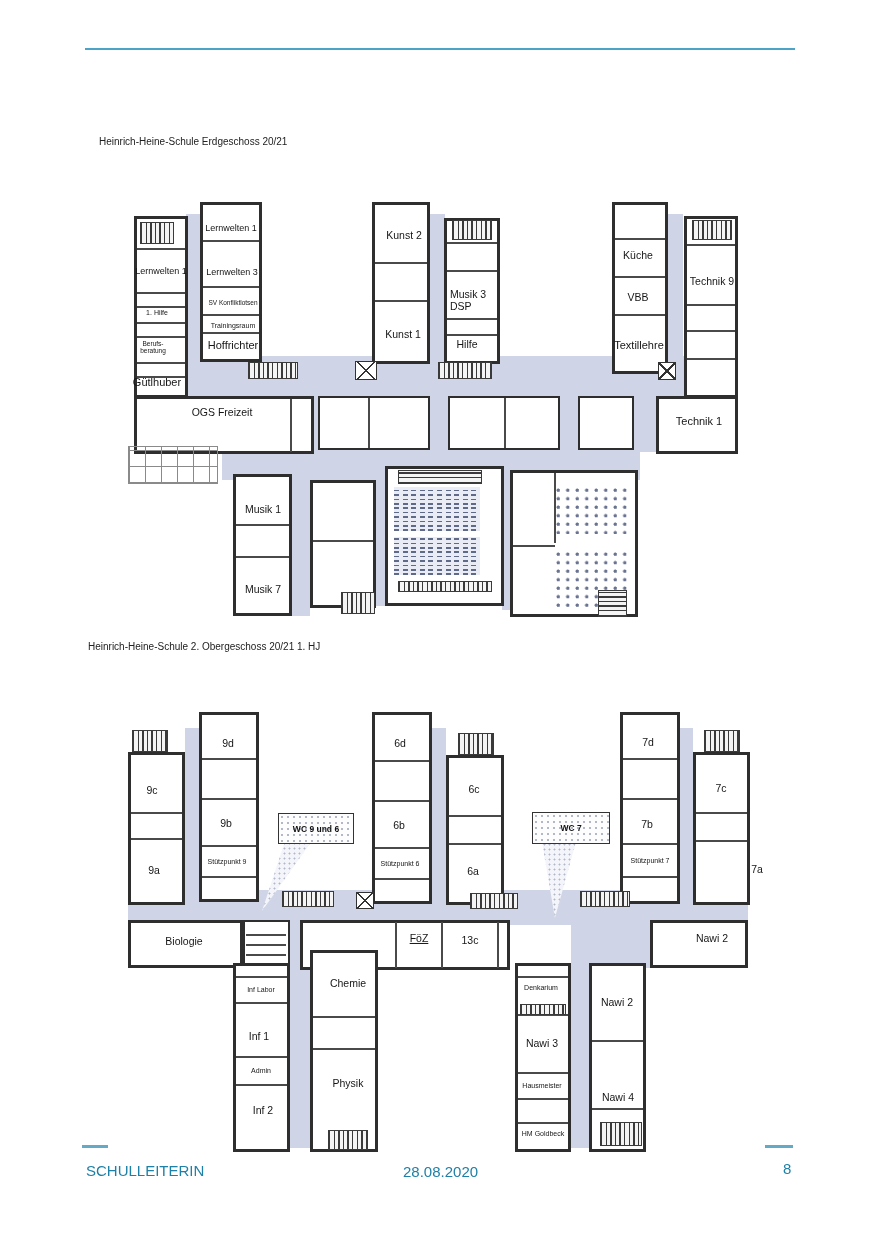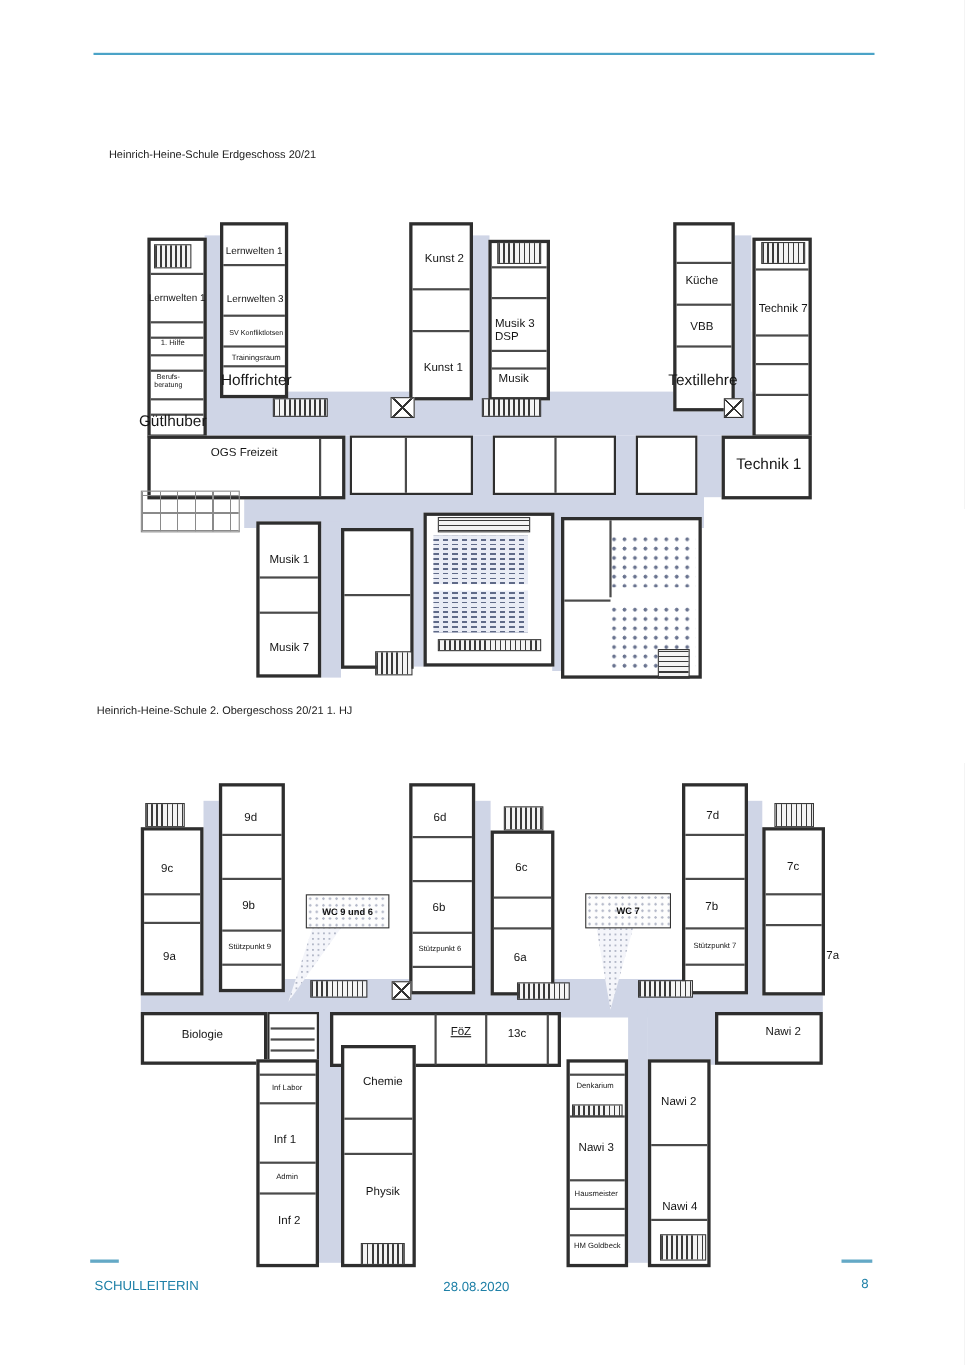--- a/index.html
+++ b/index.html
@@ -31,28 +31,28 @@
         background-image:radial-gradient(circle at 2.2px 2.2px,#69738f 1.5px,transparent 2px);
         background-size:9.5px 8.5px;}
   .callout{position:absolute;border:1.2px solid #333;z-index:6;display:flex;align-items:center;justify-content:center;
         font-weight:bold;font-size:8.5px;color:#111;background-color:#fdfdfd;
         background-image:radial-gradient(circle,#b3b8c8 .9px,transparent 1.3px);background-size:6px 6px;}
   .wedge{position:absolute;z-index:5;background-color:#f4f5fa;
         background-image:radial-gradient(circle,#b3b8c8 .8px,transparent 1.2px);background-size:5px 5px;}
   .lbl{position:absolute;z-index:7;transform:translate(-50%,-50%);font-size:9px;line-height:1.15;
        color:#161616;white-space:nowrap;text-align:center;}
   .lbl.lg{font-size:10.5px;}
-  .lbl.md{font-size:14px;}
+  .lbl.md{font-size:11px;}
   .lbl.sm{font-size:7px;}
   .lbl.xs{font-size:6.5px;}
   .lbl.wrap{white-space:normal;}
   .lbl.leftal{transform:none;text-align:left;white-space:normal;}
   
   .fdash{position:absolute;height:2.5px;background:#64A9C6;}
-  .ftext{position:absolute;font-size:12px;color:#1F80A7;white-space:nowrap;}
+  .ftext{position:absolute;font-size:15px;color:#1F80A7;white-space:nowrap;}
 </style>
 </head>
 <body>
 
 <div class="page">
 
   <div class="abs rule" style="left:85px;top:48px;width:710px;"></div>
   <div class="abs plan-title" style="left:99px;top:136px;">Heinrich-Heine-Schule Erdgeschoss 20/21</div>
 
   <div class="corr" style="left:186px;top:214px;width:14px;height:146px;"></div>
@@ -142,25 +142,25 @@
   <div class="lbl xs wrap" style="left:233px;top:303px;width:52px;">SV Konfliktlotsen</div>
   <div class="lbl sm" style="left:233px;top:326px;">Trainingsraum</div>
   <div class="lbl md" style="left:233px;top:345px;">Hoffrichter</div>
   <div class="lbl sm" style="left:157px;top:313px;">1. Hilfe</div>
   <div class="lbl xs wrap" style="left:153px;top:347px;width:44px;">Berufs-beratung</div>
   <div class="lbl md" style="left:157px;top:382px;">Gütlhuber</div>
   <div class="lbl lg" style="left:222px;top:412px;">OGS Freizeit</div>
   <div class="lbl lg" style="left:404px;top:235px;">Kunst 2</div>
   <div class="lbl lg" style="left:403px;top:334px;">Kunst 1</div>
   <div class="lbl lg leftal" style="left:450px;top:288px;width:48px;">Musik 3 DSP</div>
-  <div class="lbl lg" style="left:467px;top:344px;">Musik</div>
+  <div class="lbl lg" style="left:467px;top:344px;">Hilfe</div>
   <div class="lbl lg" style="left:638px;top:255px;">Küche</div>
   <div class="lbl lg" style="left:638px;top:297px;">VBB</div>
   <div class="lbl md" style="left:639px;top:345px;text-align:right;">Textillehre</div>
-  <div class="lbl lg" style="left:712px;top:281px;">Technik 7</div>
+  <div class="lbl lg" style="left:712px;top:281px;">Technik 9</div>
   <div class="lbl md" style="left:699px;top:421px;">Technik 1</div>
   <div class="lbl lg" style="left:263px;top:509px;">Musik 1</div>
   <div class="lbl lg" style="left:263px;top:589px;">Musik 7</div>
 
   <div class="abs plan-title" style="left:88px;top:641px;">Heinrich-Heine-Schule 2. Obergeschoss 20/21 1. HJ</div>
 
   <div class="corr" style="left:185px;top:728px;width:14px;height:168px;"></div>
   <div class="corr" style="left:432px;top:728px;width:14px;height:168px;"></div>
   <div class="corr" style="left:680px;top:728px;width:13px;height:168px;"></div>
   <div class="corr" style="left:128px;top:890px;width:620px;height:35px;"></div>

